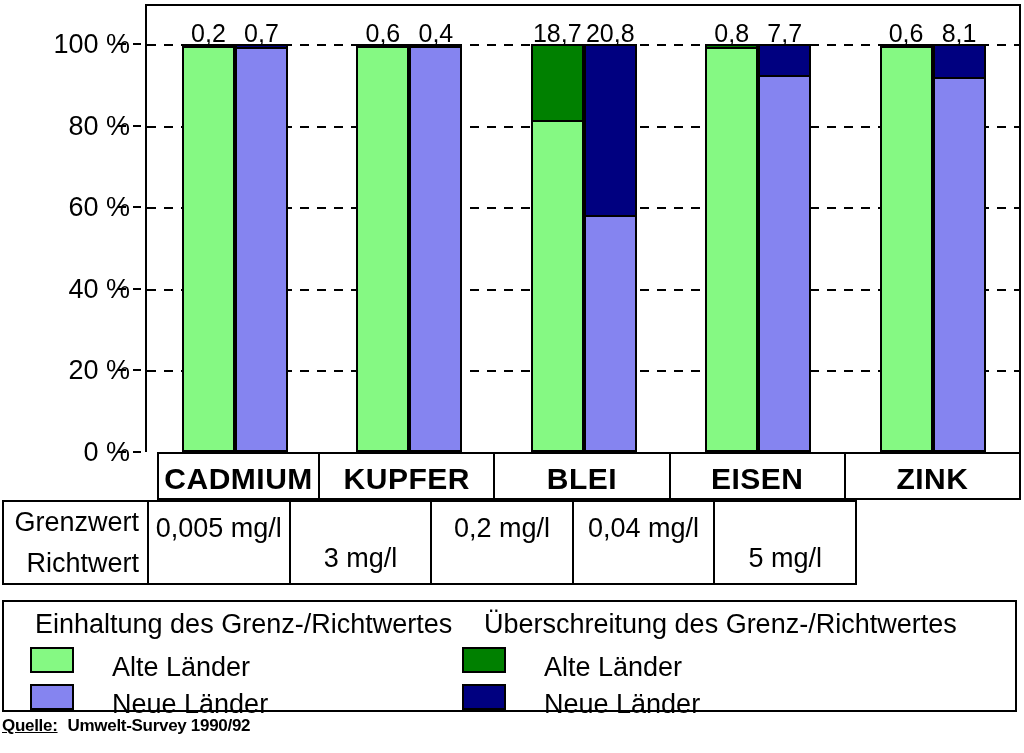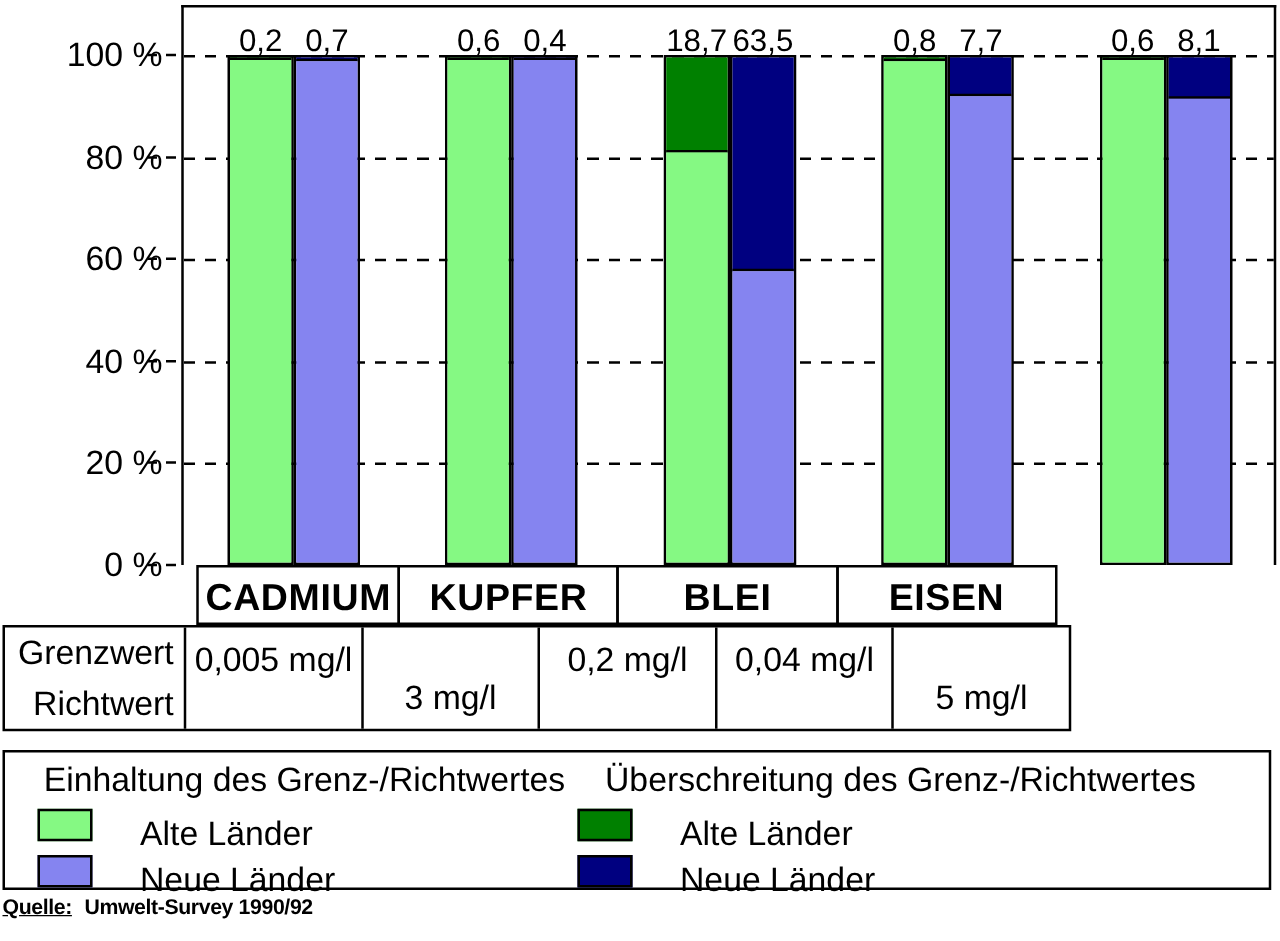--- a/index.html
+++ b/index.html
@@ -139,21 +139,21 @@
       <div class="bar-group" style="left: 40%;">
         <div class="bar" style="left: 35px;">
           <div class="bar-cap" style="background: rgb(0, 128, 0); height: 76.296px;"></div>
           <div class="bar-body" style="background: rgb(133, 249, 131);"></div>
         </div>
         <div class="bar" style="left: 88px;">
           <div class="bar-cap" style="background: rgb(0, 0, 128); height: 170.952px;"></div>
           <div class="bar-body" style="background: rgb(133, 132, 240);"></div>
         </div>
         <div class="bar-label" style="left: 61.5px;">18,7</div>
-        <div class="bar-label" style="left: 114.5px;">63,5</div>
+        <div class="bar-label" style="left: 114.5px;">20,8</div>
       </div>
       <div class="bar-group" style="left: 60%;">
         <div class="bar" style="left: 35px;">
           <div class="bar-cap" style="background: rgb(0, 128, 0); height: 3.264px;"></div>
           <div class="bar-body" style="background: rgb(133, 249, 131);"></div>
         </div>
         <div class="bar" style="left: 88px;">
           <div class="bar-cap" style="background: rgb(0, 0, 128); height: 31.416px;"></div>
           <div class="bar-body" style="background: rgb(133, 132, 240);"></div>
         </div>
@@ -172,20 +172,21 @@
         <div class="bar-label" style="left: 61.5px;">0,6</div>
         <div class="bar-label" style="left: 114.5px;">8,1</div>
       </div>
     </div>
 
   <div class="cat-row" id="catrow">
       <div class="cat-cell">CADMIUM</div>
       <div class="cat-cell">KUPFER</div>
       <div class="cat-cell">BLEI</div>
       <div class="cat-cell">EISEN</div>
+      <div class="cat-cell">ZINK</div>
     </div>
 
   <div class="val-table" id="vtable">
       <div class="vt-head">
         <div class="vt-cell">Grenzwert</div>
         <div class="vt-cell">Richtwert</div>
       </div>
       <div class="vt-col">
         <div class="vt-cell">0,005 mg/l</div>
         <div class="vt-cell"></div>

